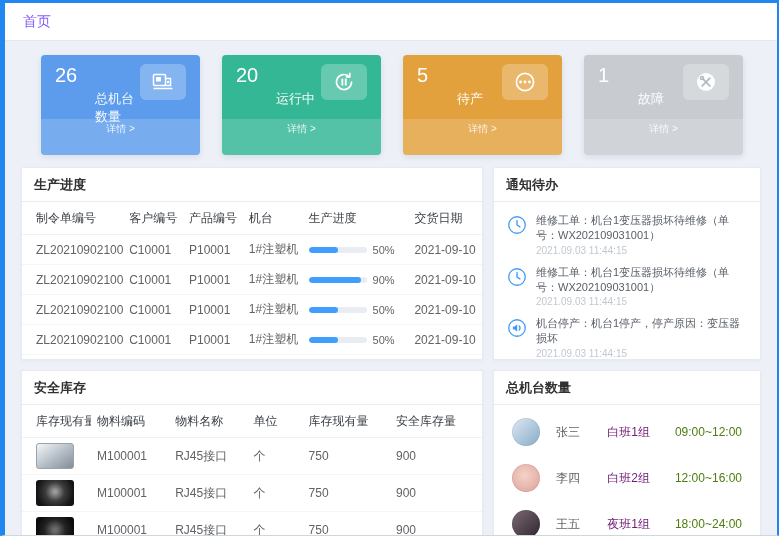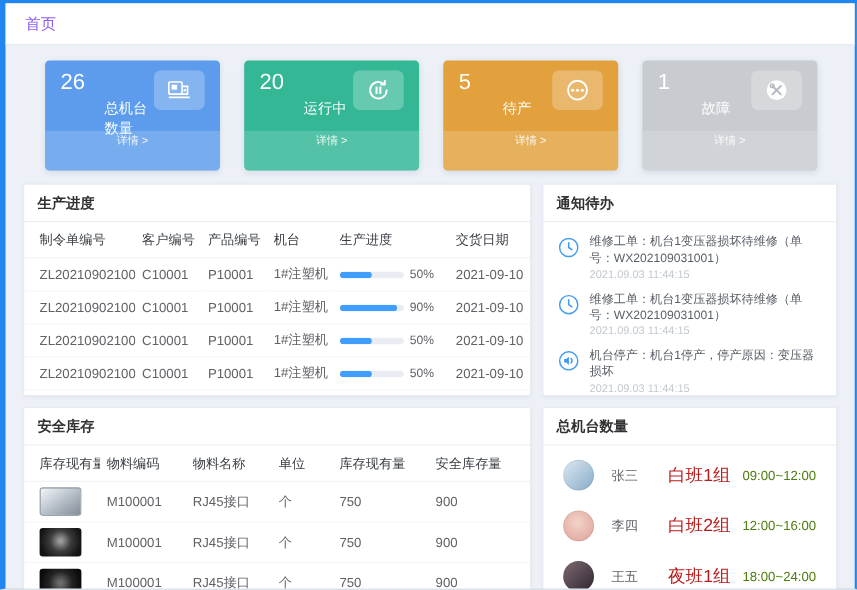--- a/index.html
+++ b/index.html
@@ -77,21 +77,21 @@
   .notif.clock .svg-clock { display:block; }
   .notif.speaker .svg-speaker { display:block; }
   .notif-text { font-size:11px; color:#5a6068; line-height:1.35; }
   .notif-time { font-size:10px; color:#c2c8d0; margin-top:2px; }
 
   
   .staff-list { padding:4px 0; }
   .staff-row { display:flex; align-items:center; padding:9px 18px; }
   .avatar { width:28px; height:28px; border-radius:50%; flex:none; box-shadow:inset 0 0 0 1px rgba(0,0,0,.06); }
   .staff-name { font-size:12px; color:#606266; width:56px; margin-left:16px; }
-  .staff-shift { font-size:16px; color:#b91c1c; width:74px; }
+  .staff-shift { font-size:12px; color:#701a75; width:74px; }
   .staff-time { font-size:12px; color:#4d7c0f; }
 </style>
 </head>
 <body>
 
 <div class="titlebar">
   <span class="page-title">首页</span>
 </div>
 
 <div class="cards">

